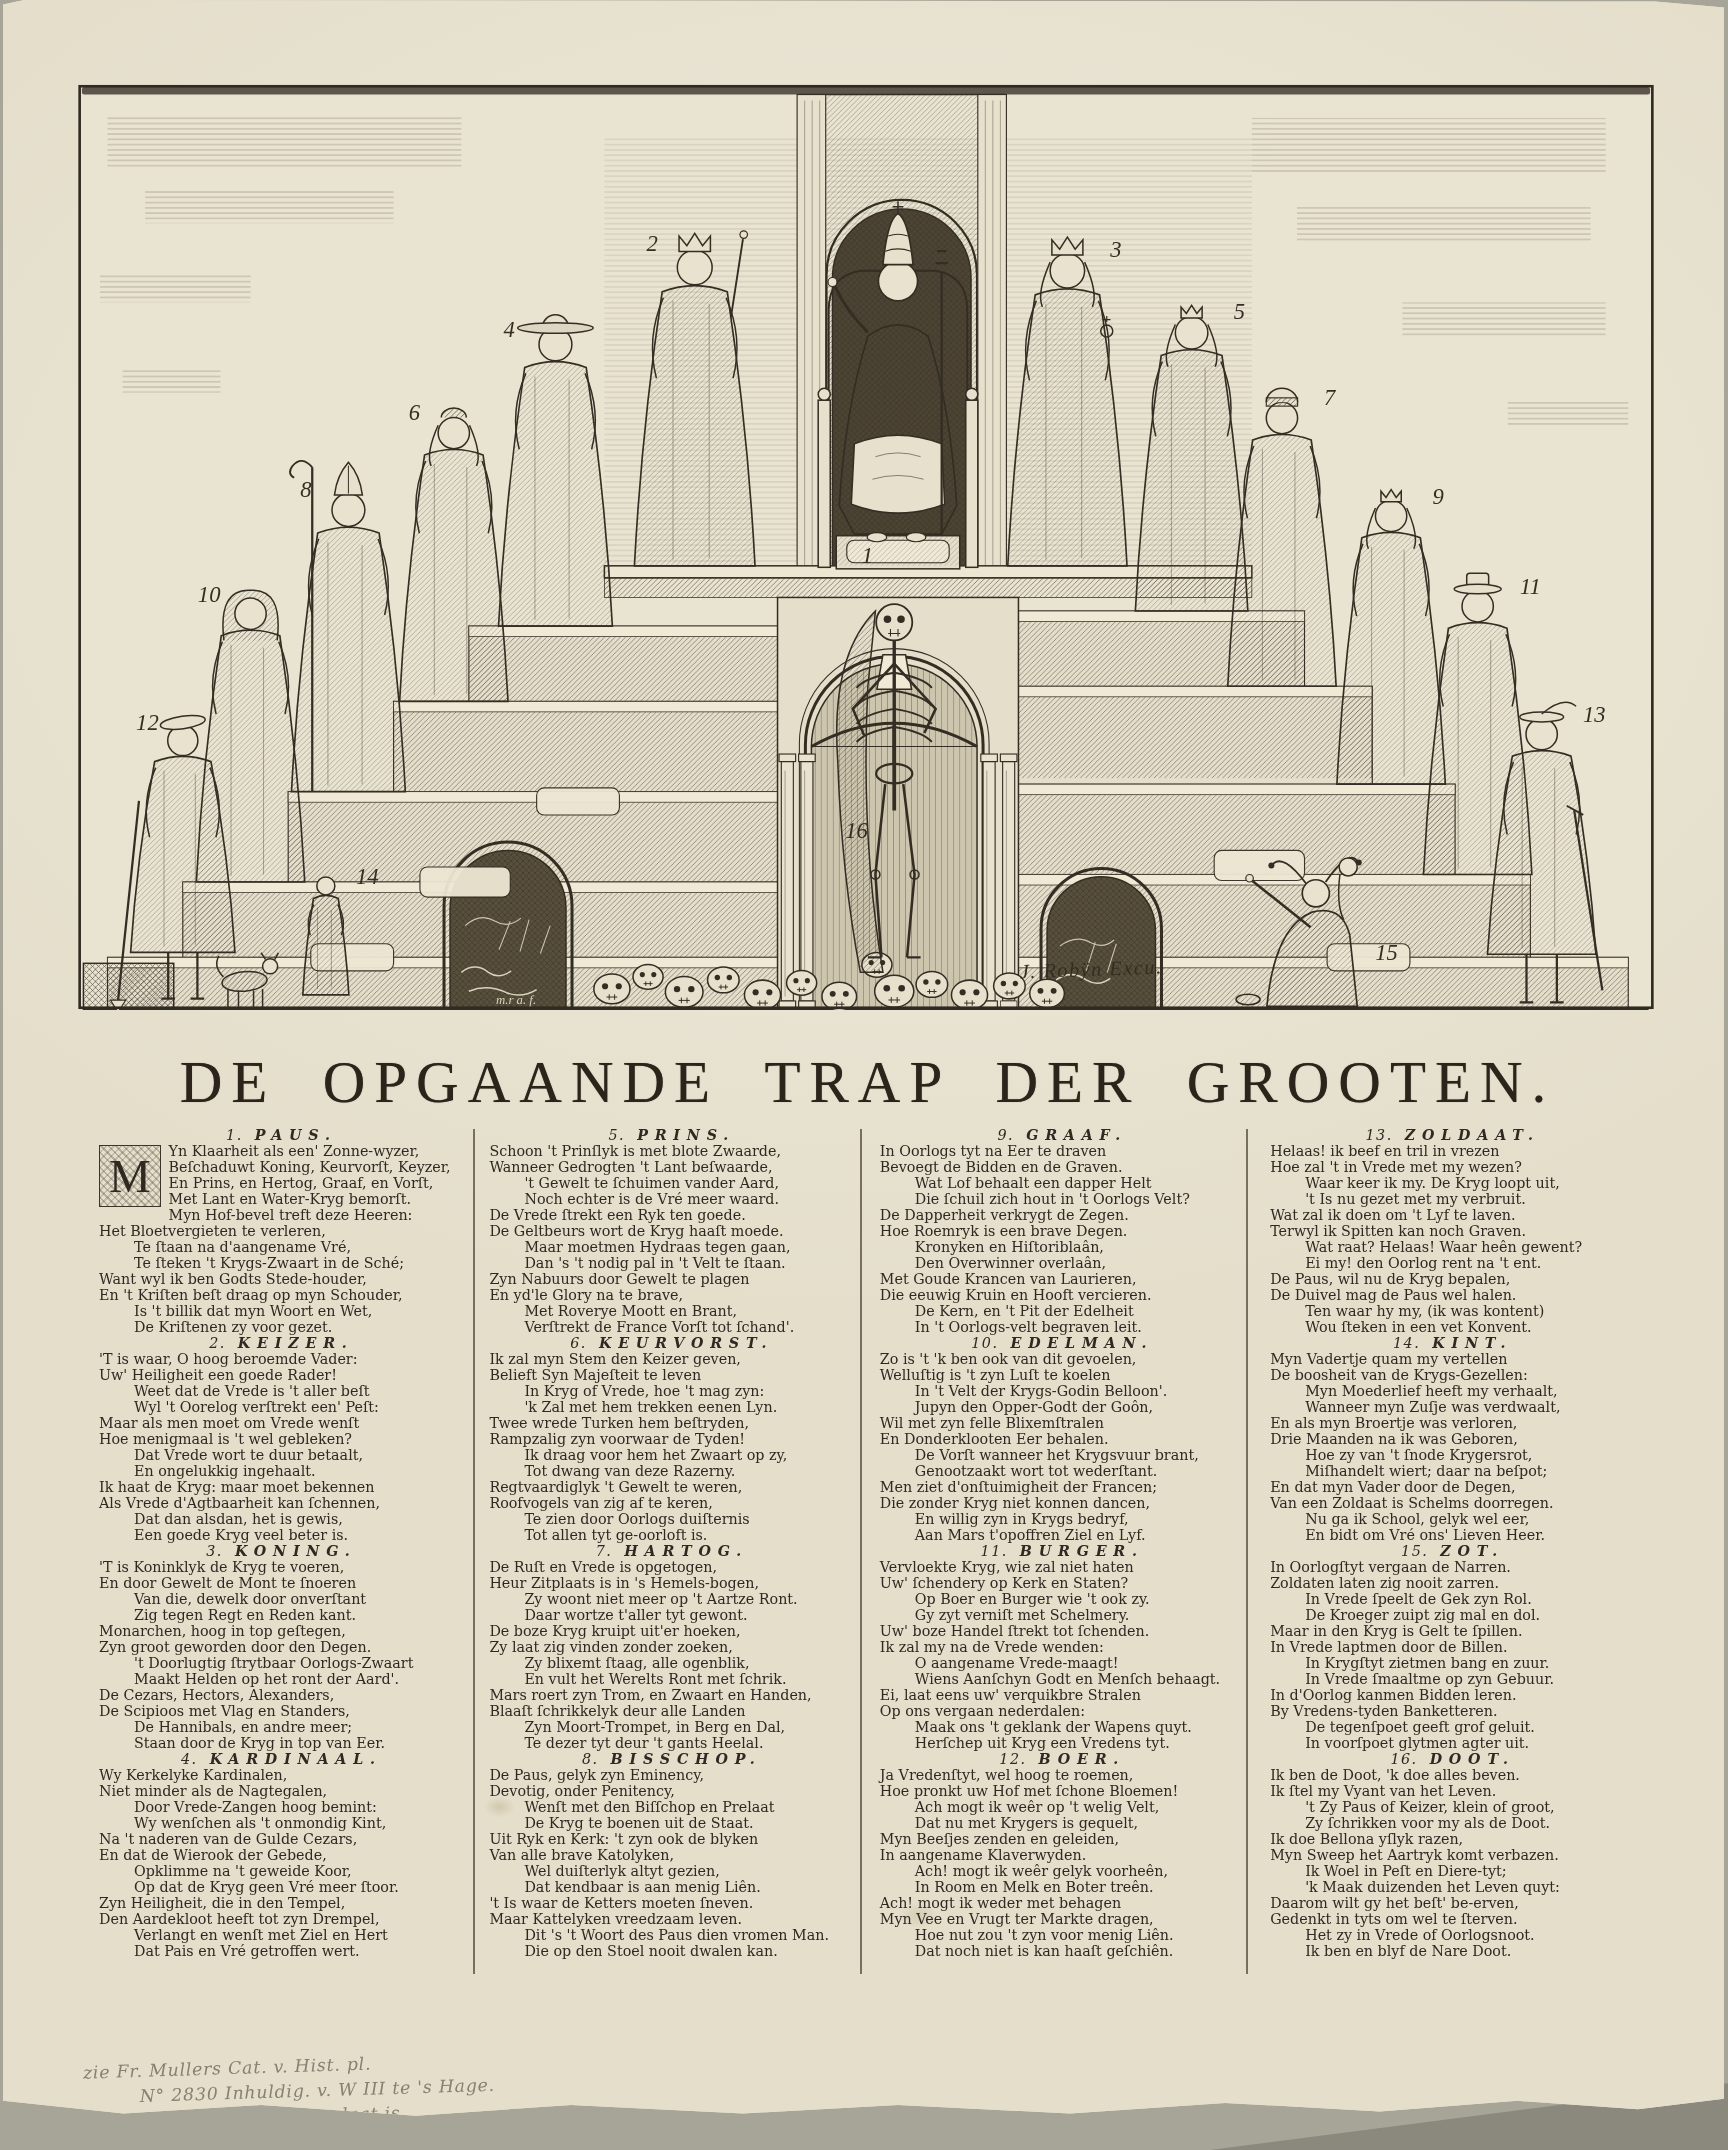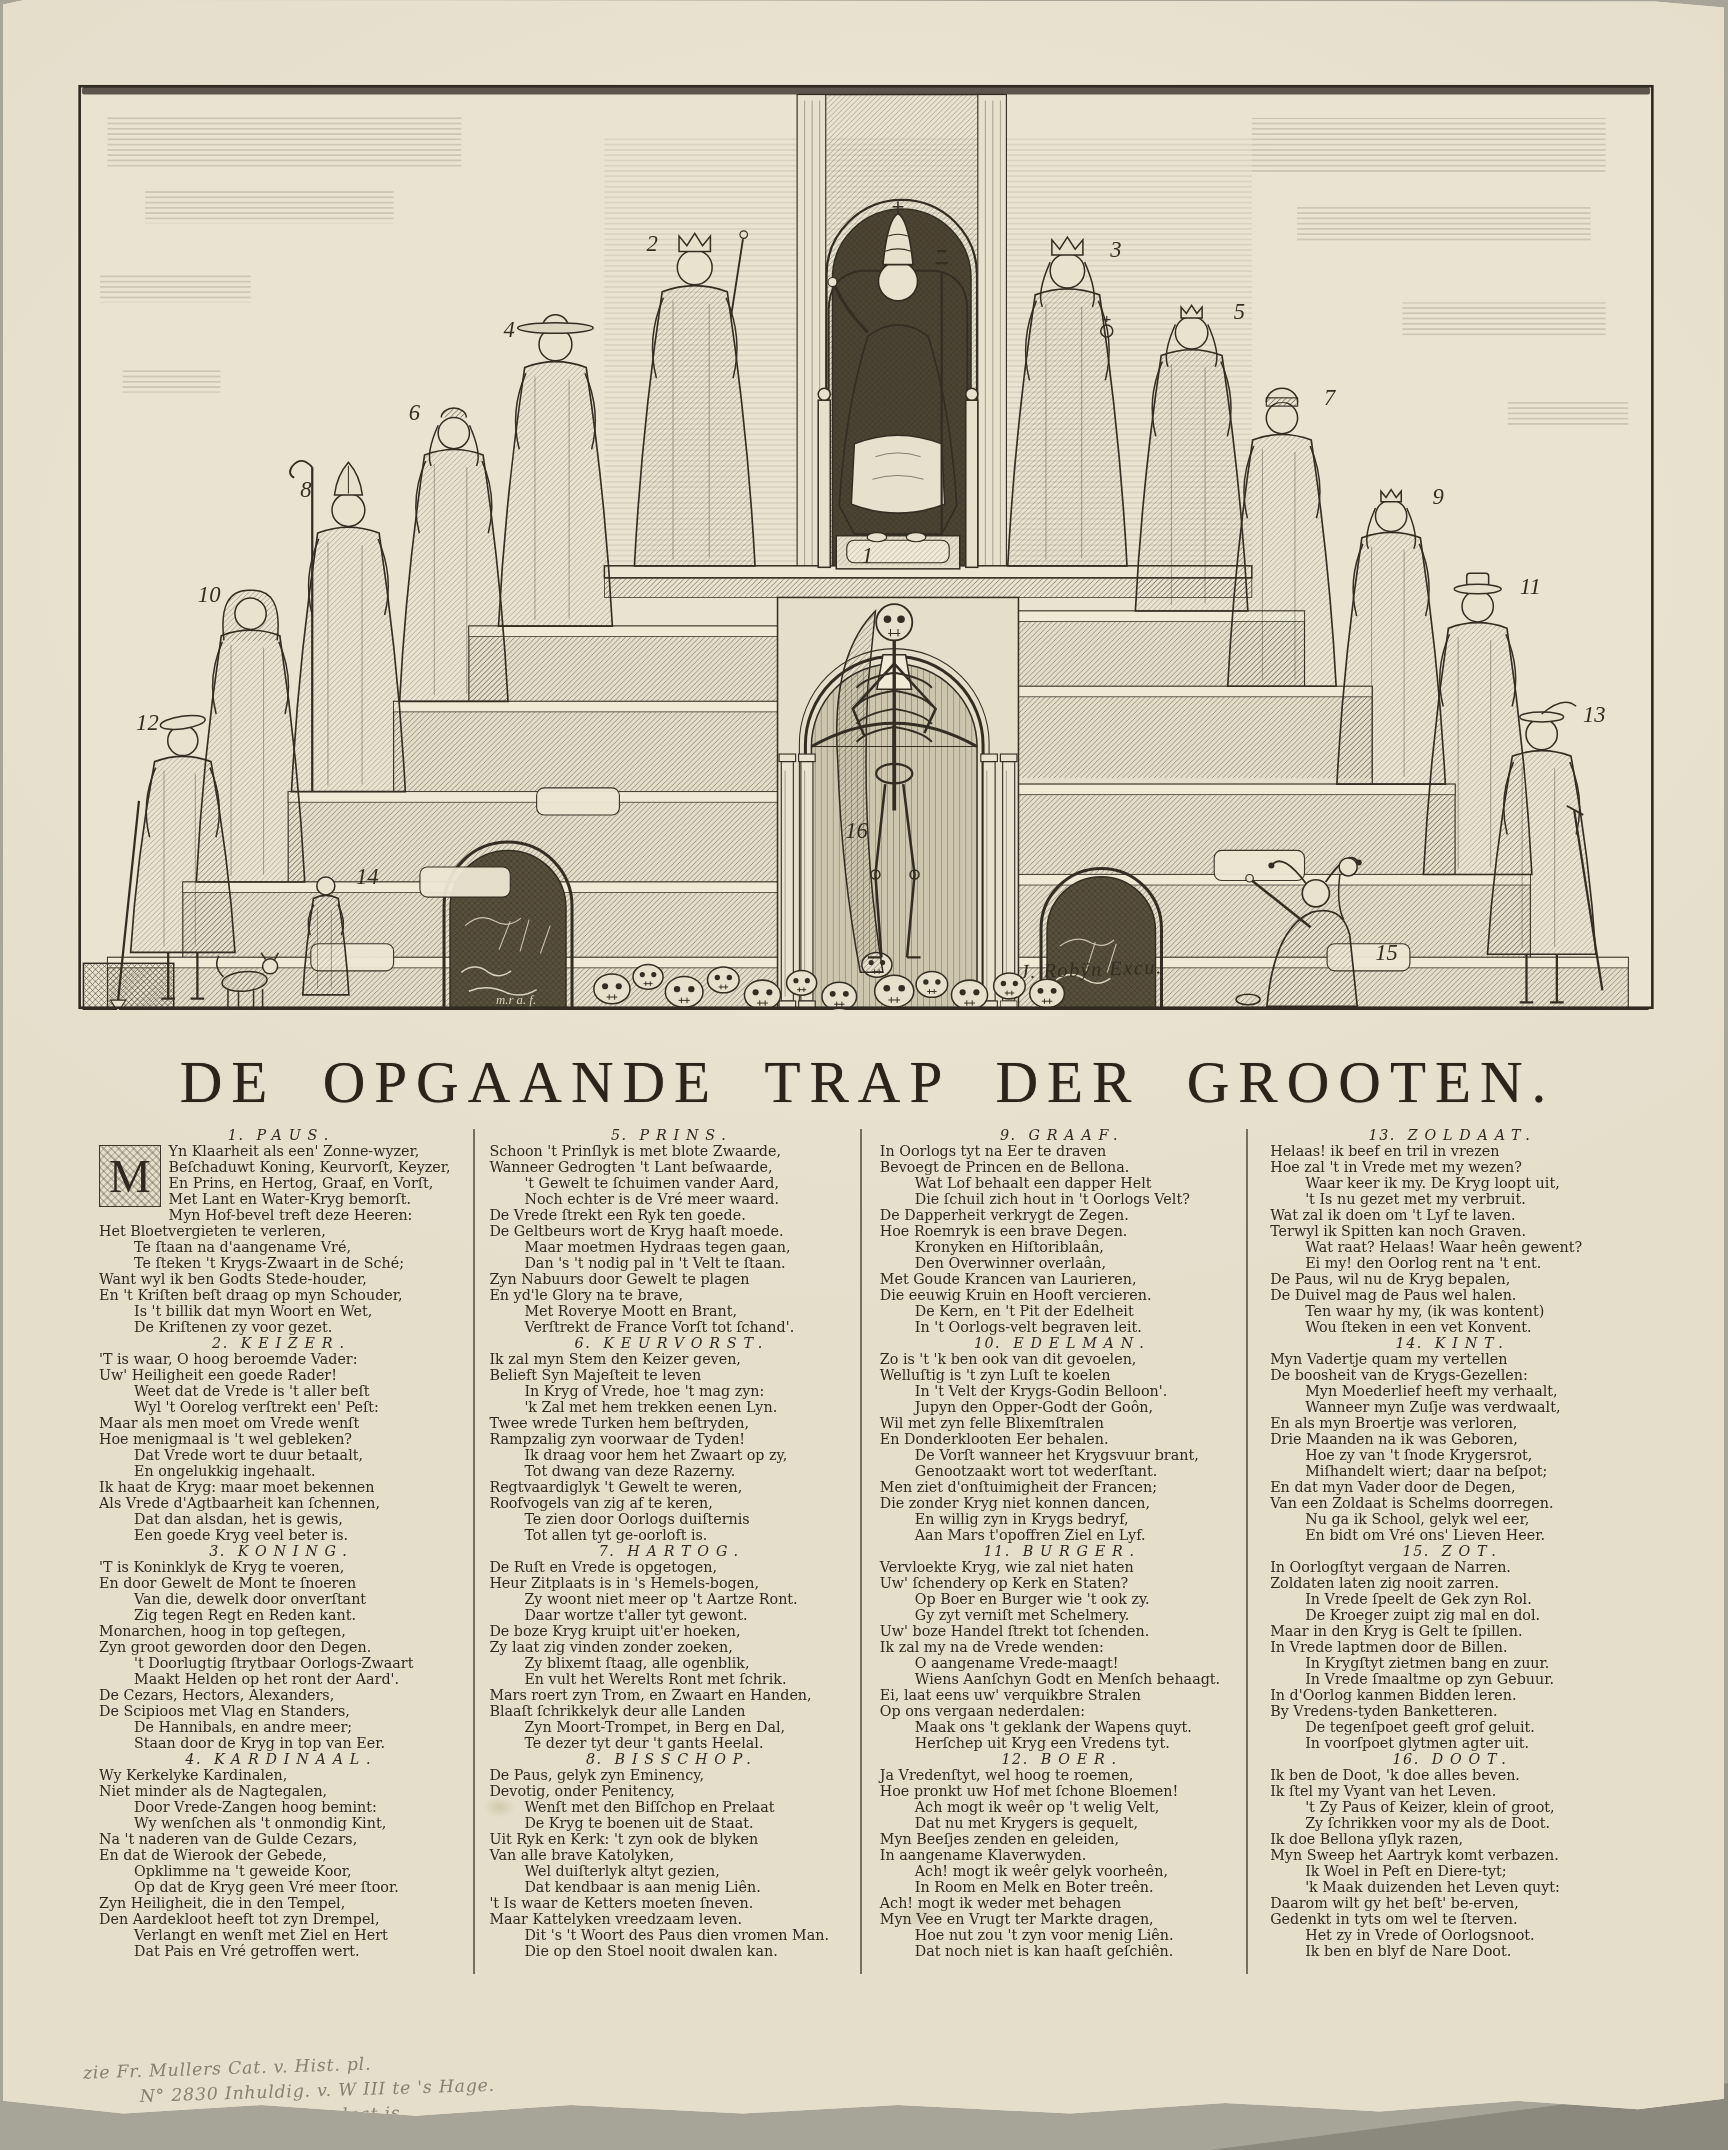--- a/index.html
+++ b/index.html
@@ -29,21 +29,21 @@
     font-size:59px;letter-spacing:9px;word-spacing:22.6px;color:#2a241b;
     text-shadow:0 0 0.8px rgba(42,36,27,.6);}
 
   #textblock{position:absolute;left:96px;top:1127px;width:1536px;color:#2e2921;}
   #cols{display:grid;grid-template-columns:repeat(4,1fr);column-gap:25.6px;}
   .vrule{position:absolute;top:1.5px;width:1.5px;height:845px;background:#483f31;opacity:.7;}
   #vr1{left:374px;}#vr2{left:761px;}#vr3{left:1147px;}
   .col{min-width:0;}
   .sec-h{text-align:center;font-size:14.3px;line-height:16px;font-style:italic;white-space:nowrap;}
   .sec-num{letter-spacing:1.5px;margin-right:12px;}
-  .sec-name{letter-spacing:6.8px;}
+  .sec-name{letter-spacing:6.8px;font-weight:bold;}
   .line{font-size:14.3px;line-height:16px;white-space:nowrap;}
   .line.ind{padding-left:35px;}
   .dropcap{float:left;width:62px;height:62px;margin:2.3px 7.5px 0 0;
     display:flex;align-items:center;justify-content:center;
     font-family:"Liberation Serif",serif;font-size:47px;color:#2e2921;
     border:1.5px solid #3c352a;box-sizing:border-box;
     background:
       repeating-linear-gradient(45deg, rgba(62,54,40,.28) 0 1.5px, transparent 1.5px 5.3px),
       repeating-linear-gradient(-45deg, rgba(62,54,40,.2) 0 1.5px, transparent 1.5px 5.3px);}
 
@@ -663,21 +663,21 @@
                 <div class="line ind">Dit 's 't Woort des Paus dien vromen Man.</div>
                 <div class="line ind">Die op den Stoel nooit dwalen kan.</div>
               </div>
             </section>
           </div>
           <div class="col">
             <section class="stanza">
               <div class="sec-h"><span class="sec-num">9.</span><span class="sec-name">GRAAF.</span></div>
               <div class="stanza-body">
                 <div class="line">In Oorlogs tyt na Eer te draven</div>
-                <div class="line">Bevoegt de Princen en de Bellona.</div>
+                <div class="line">Bevoegt de Bidden en de Graven.</div>
                 <div class="line ind">Wat Lof behaalt een dapper Helt</div>
                 <div class="line ind">Die ſchuil zich hout in 't Oorlogs Velt?</div>
                 <div class="line">De Dapperheit verkrygt de Zegen.</div>
                 <div class="line">Hoe Roemryk is een brave Degen.</div>
                 <div class="line ind">Kronyken en Hiſtoriblaân,</div>
                 <div class="line ind">Den Overwinner overlaân,</div>
                 <div class="line">Met Goude Krancen van Laurieren,</div>
                 <div class="line">Die eeuwig Kruin en Hooft vercieren.</div>
                 <div class="line ind">De Kern, en 't Pit der Edelheit</div>
                 <div class="line ind">In 't Oorlogs-velt begraven leit.</div>

